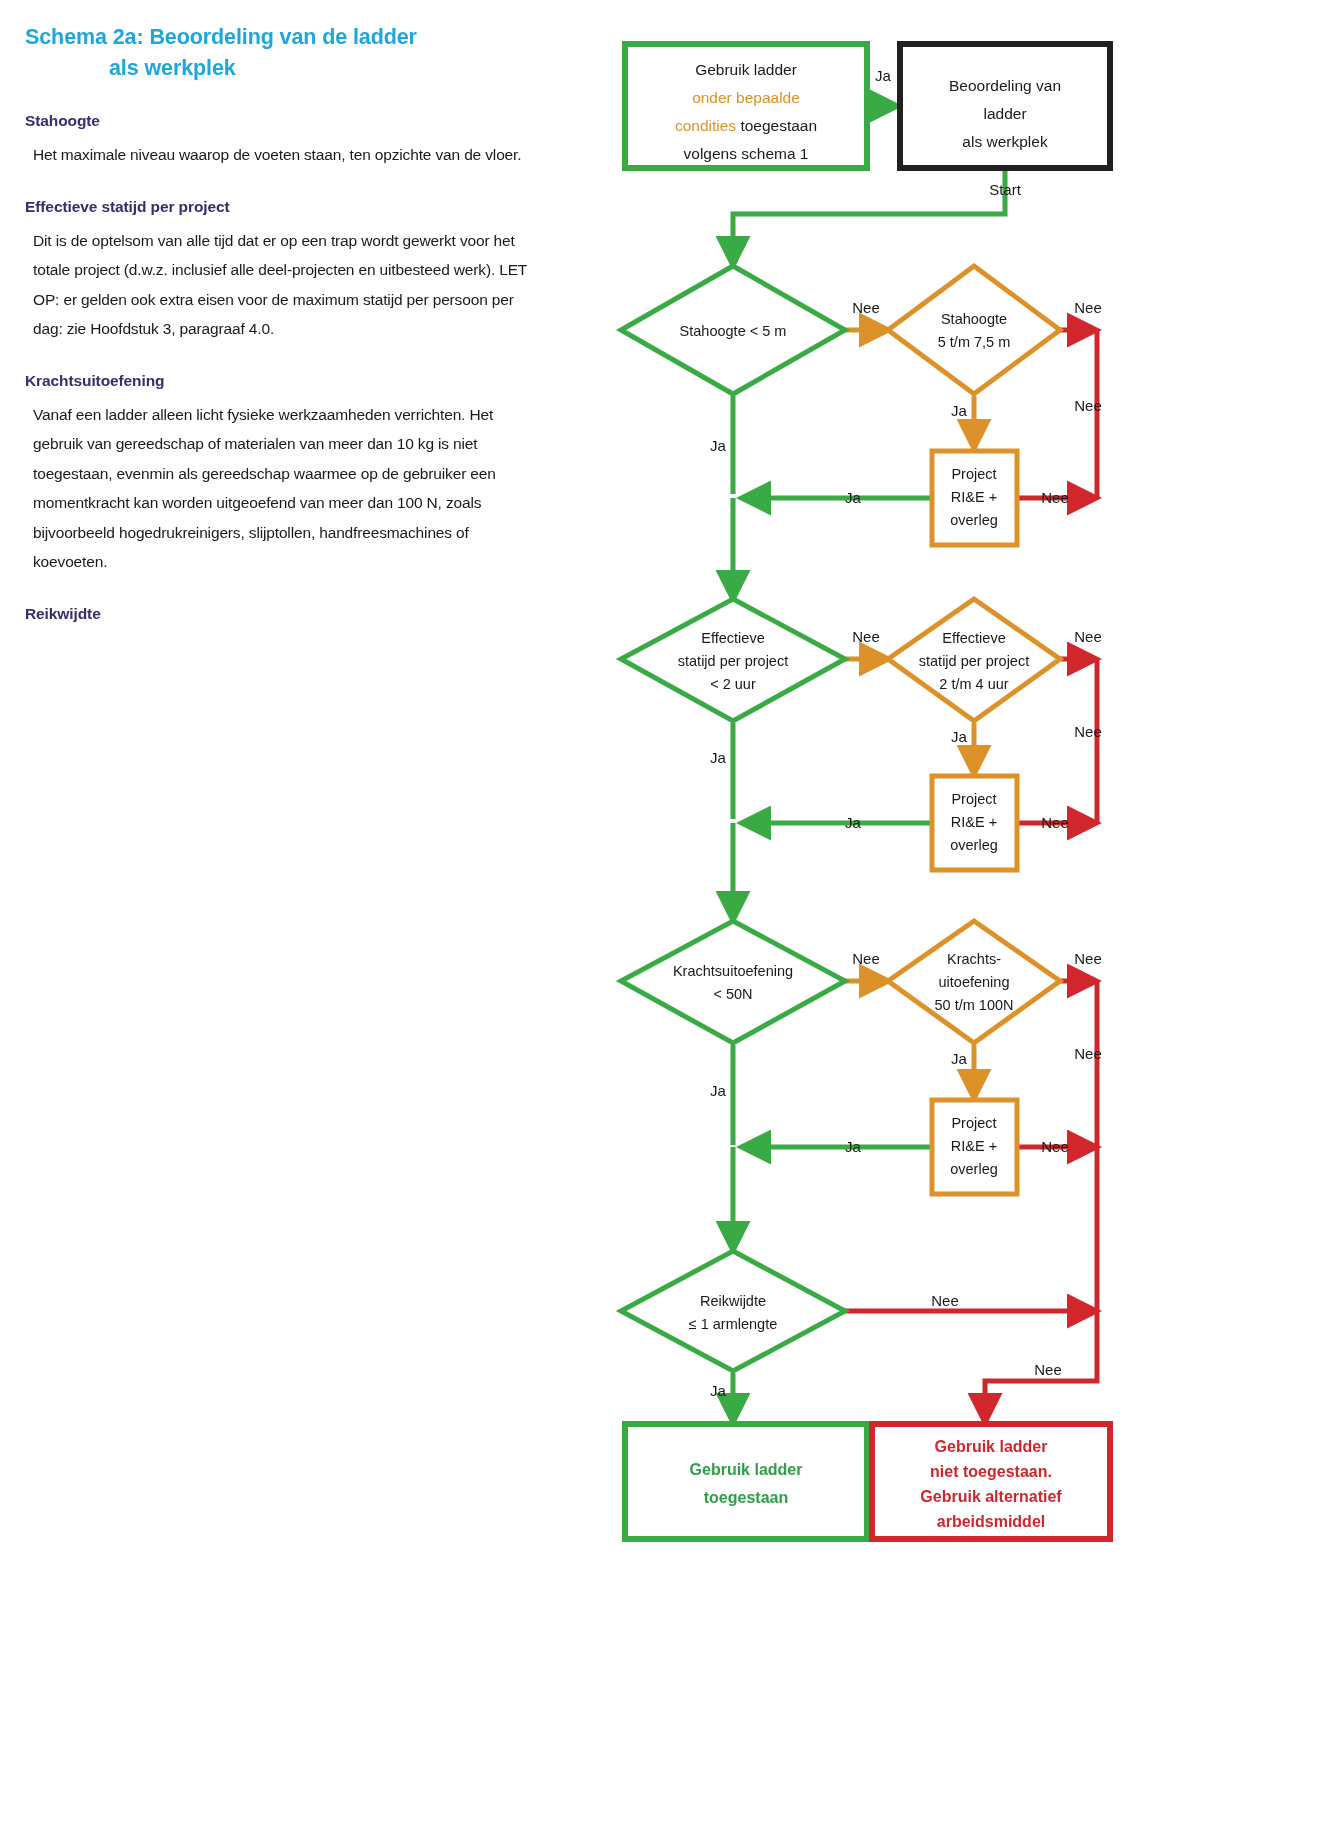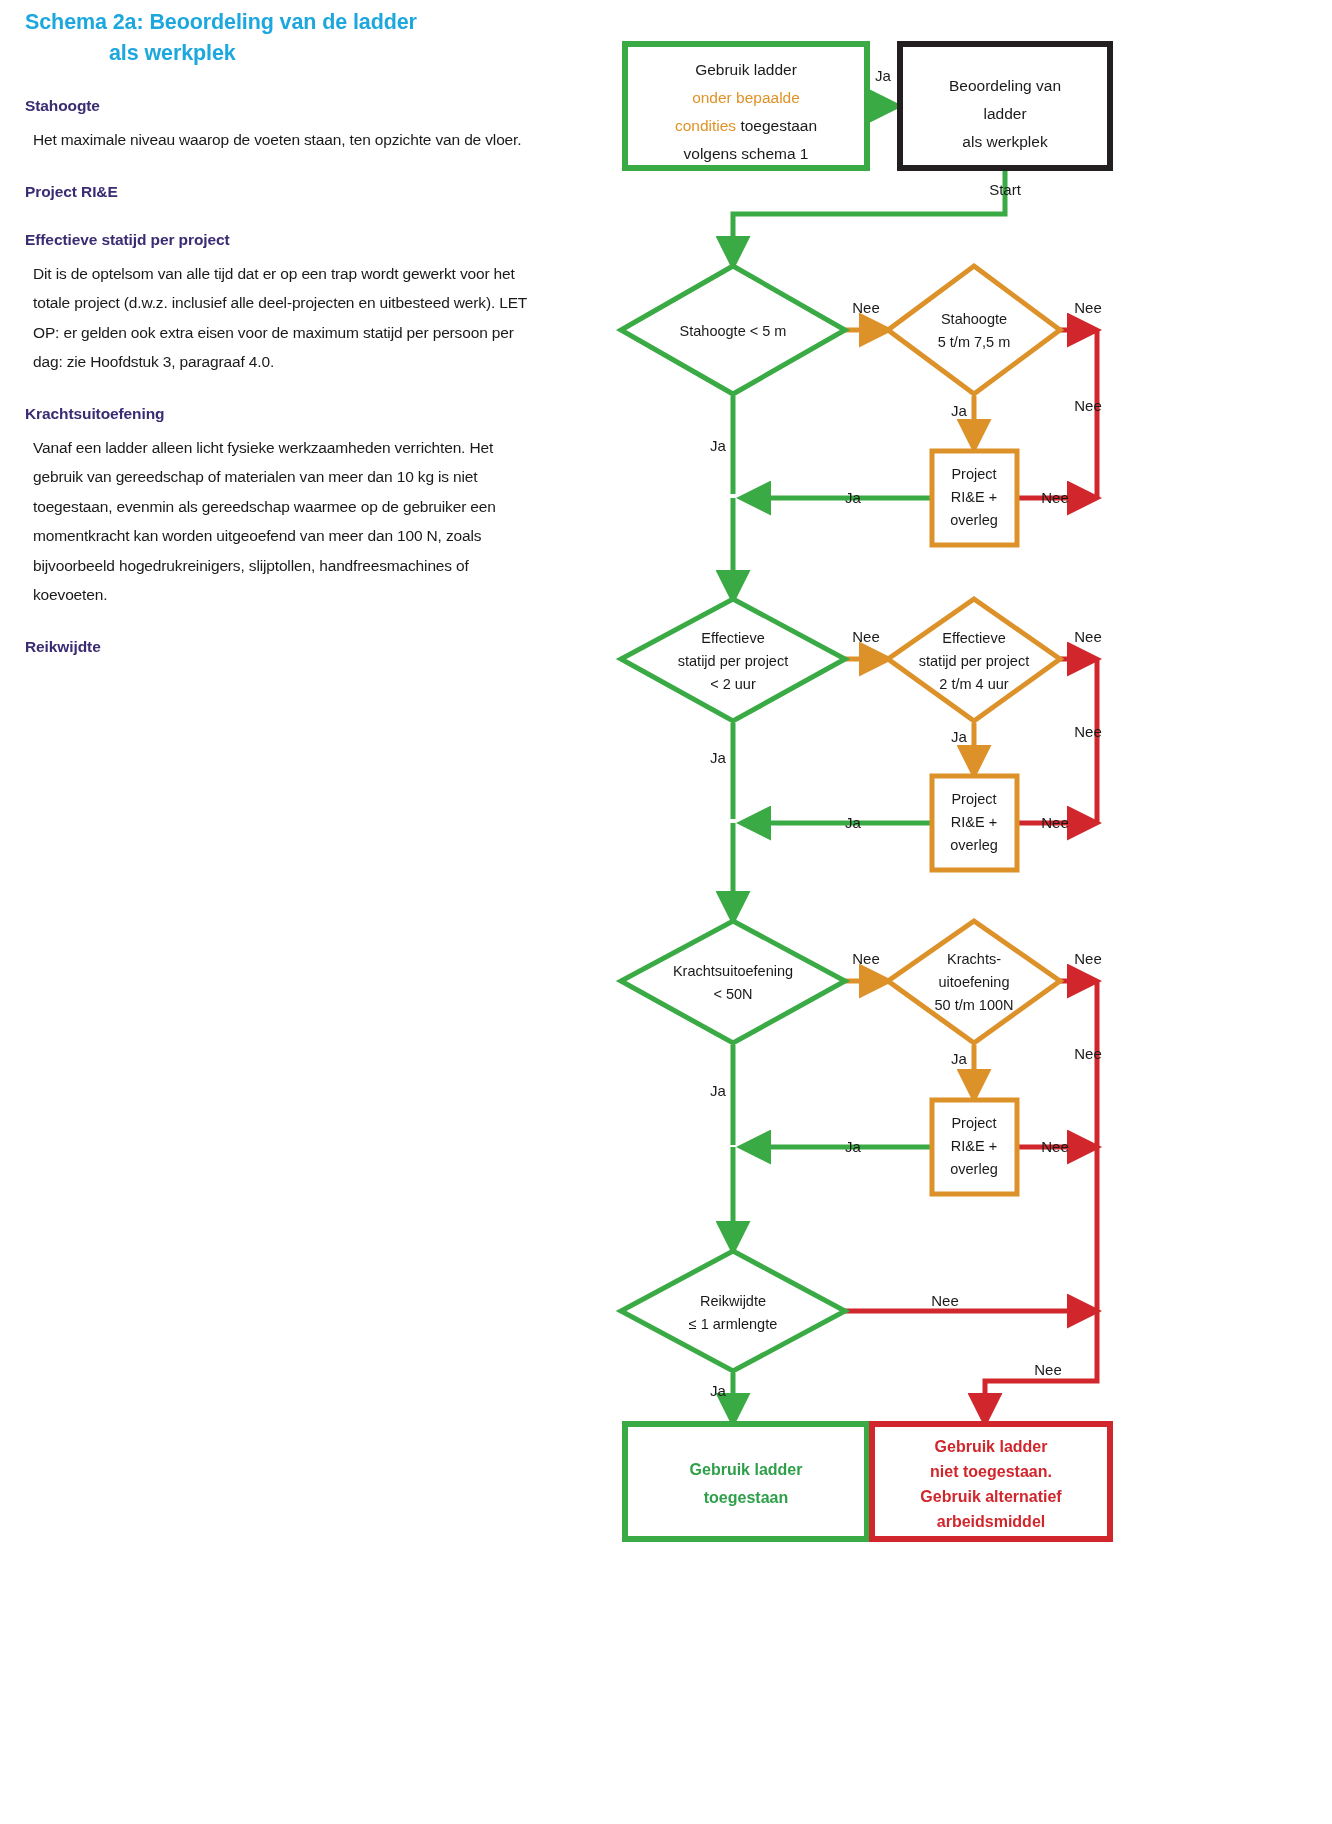--- a/index.html
+++ b/index.html
@@ -16,21 +16,21 @@
   }
   #page {
     position: relative;
     width: 1332px;
     height: 1824px;
   }
   
   #text-col {
     position: absolute;
     left: 25px;
-    top: 7px;
+    top: 22px;
     width: 520px;
   }
   .doc-title {
     color: #1CA7DE;
     font-size: 21.5px;
     font-weight: bold;
     line-height: 31px;
     margin: 0 0 6px 0;
     letter-spacing: -0.1px;
   }
@@ -99,21 +99,20 @@
       <span>Schema 2a: Beoordeling van de ladder</span>
       <span class="line2">als werkplek</span>
     </h1>
 
     <div class="section">
       <h2 class="section-head">Stahoogte</h2>
       <p class="section-body">Het maximale niveau waarop de voeten staan, ten opzichte van de vloer.</p>
     </div>
 
     <div class="section">
-      <h2 class="section-head">Project RI&amp;E</h2>
     </div>
 
     <div class="section">
       <h2 class="section-head">Effectieve statijd per project</h2>
       <p class="section-body">Dit is de optelsom van alle tijd dat er op een trap wordt gewerkt voor het totale project (d.w.z. inclusief alle deel-projecten en uitbesteed werk). LET OP: er gelden ook extra eisen voor de maximum statijd per persoon per dag: zie Hoofdstuk 3, paragraaf 4.0.</p>
     </div>
 
     <div class="section">
       <h2 class="section-head">Krachtsuitoefening</h2>
       <p class="section-body">Vanaf een ladder alleen licht fysieke werkzaamheden verrichten. Het gebruik van gereedschap of materialen van meer dan 10 kg is niet toegestaan, evenmin als gereedschap waarmee op de gebruiker een momentkracht kan worden uitgeoefend van meer dan 100 N, zoals bijvoorbeeld hogedrukreinigers, slijptollen, handfreesmachines of koevoeten.</p>

